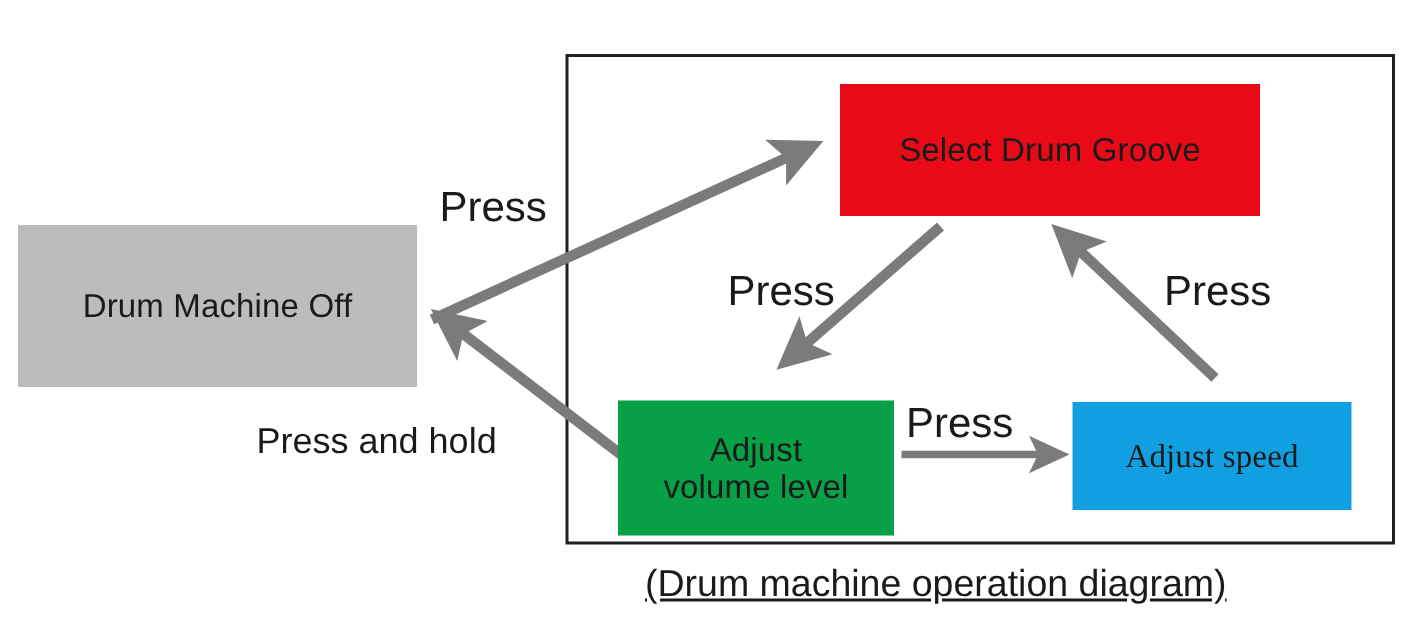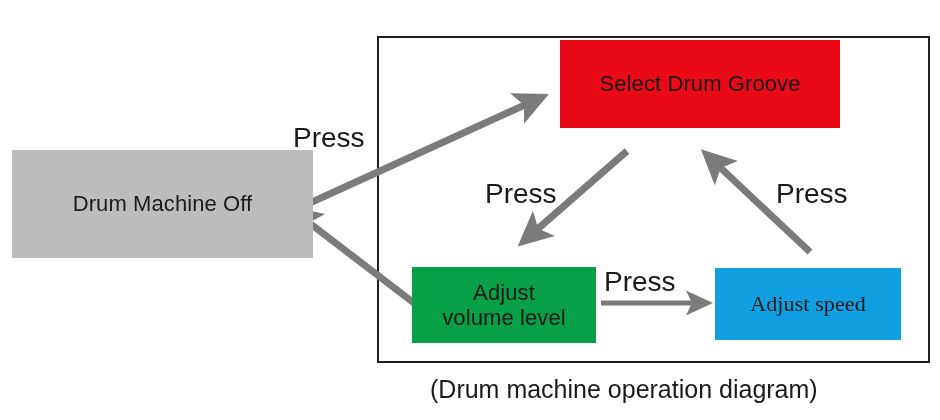--- a/index.html
+++ b/index.html
@@ -26,36 +26,36 @@
     color: #1a1a1a;
     font-size: 22px;
     line-height: 1.14;
     letter-spacing: 0.1px;
     box-sizing: border-box;
     padding: 2px 6px;
   }
   #node-off {
     left: 12px;
     top: 150px;
-    width: 301px;
+    width: 266px;
     height: 108px;
     background: #bcbcbc;
   }
   #node-groove {
     left: 560px;
-    top: 40px;
+    top: 56px;
     width: 280px;
     height: 88px;
     background: #ea0a17;
   }
   #node-volume {
     left: 412px;
     top: 267px;
     width: 184px;
-    height: 76px;
+    height: 90px;
     background: #07a046;
     align-items: center;
   }
   #node-speed {
     left: 715px;
     top: 268px;
     width: 186px;
     height: 72px;
     background: #109fe0;
     font-family: Liberation Serif, serif;
@@ -83,20 +83,21 @@
   #label-press-volume-speed { left: 604px; top: 268px; }
   #label-press-and-hold { left: 171px; top: 283px; font-size: 24px; }
   #caption {
     position: absolute;
     left: 430px;
     top: 376px;
     font-size: 25px;
     color: #1a1a1a;
     white-space: nowrap;
     line-height: 1.1;
+    text-decoration: underline;
   }
   #edges {
     position: absolute;
     left: 0;
     top: 0;
     width: 940px;
     height: 420px;
   }
 </style>
 </head>
@@ -147,16 +148,17 @@
   </div>
 
   <div class="edge-label" id="label-press-off-groove">Press</div>
 
   <div class="edge-label" id="label-press-groove-volume">Press</div>
 
   <div class="edge-label" id="label-press-volume-speed">Press</div>
 
   <div class="edge-label" id="label-press-speed-groove">Press</div>
 
+  <div class="edge-label" id="label-press-and-hold">Press and hold</div>
 
   <div id="caption">(Drum machine operation diagram)</div>
 
 </div>
 
 </body></html>

